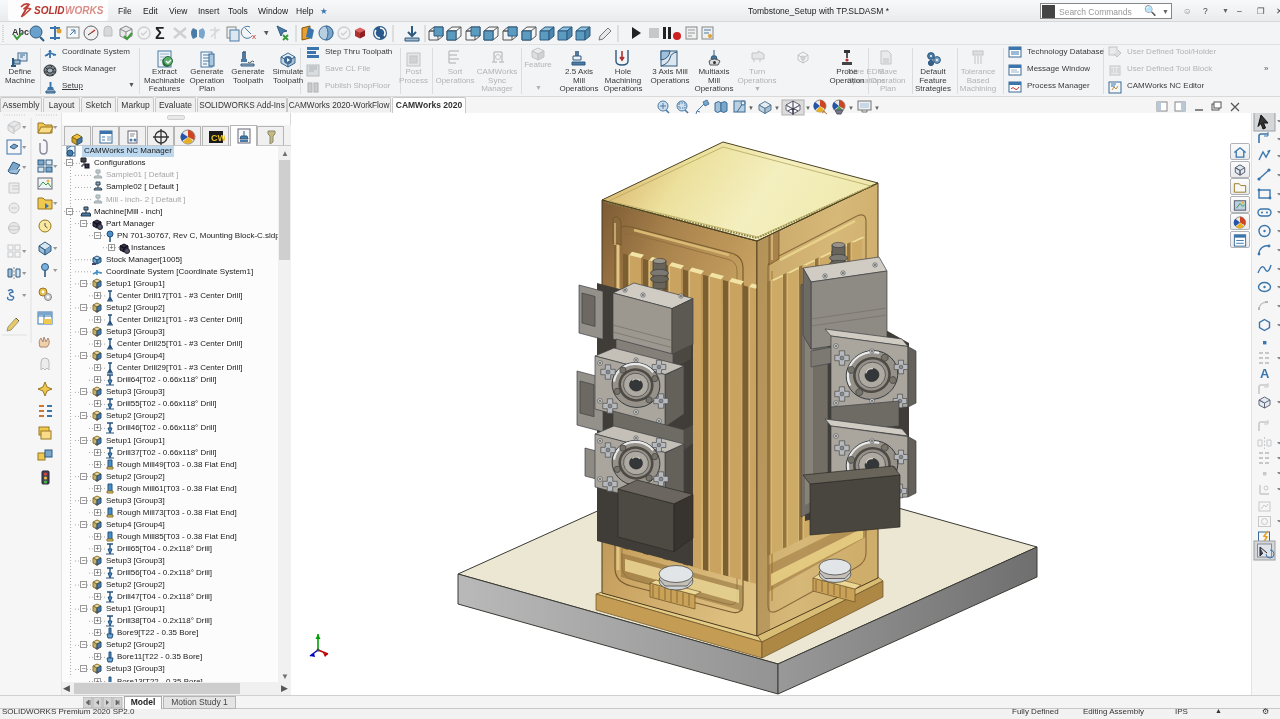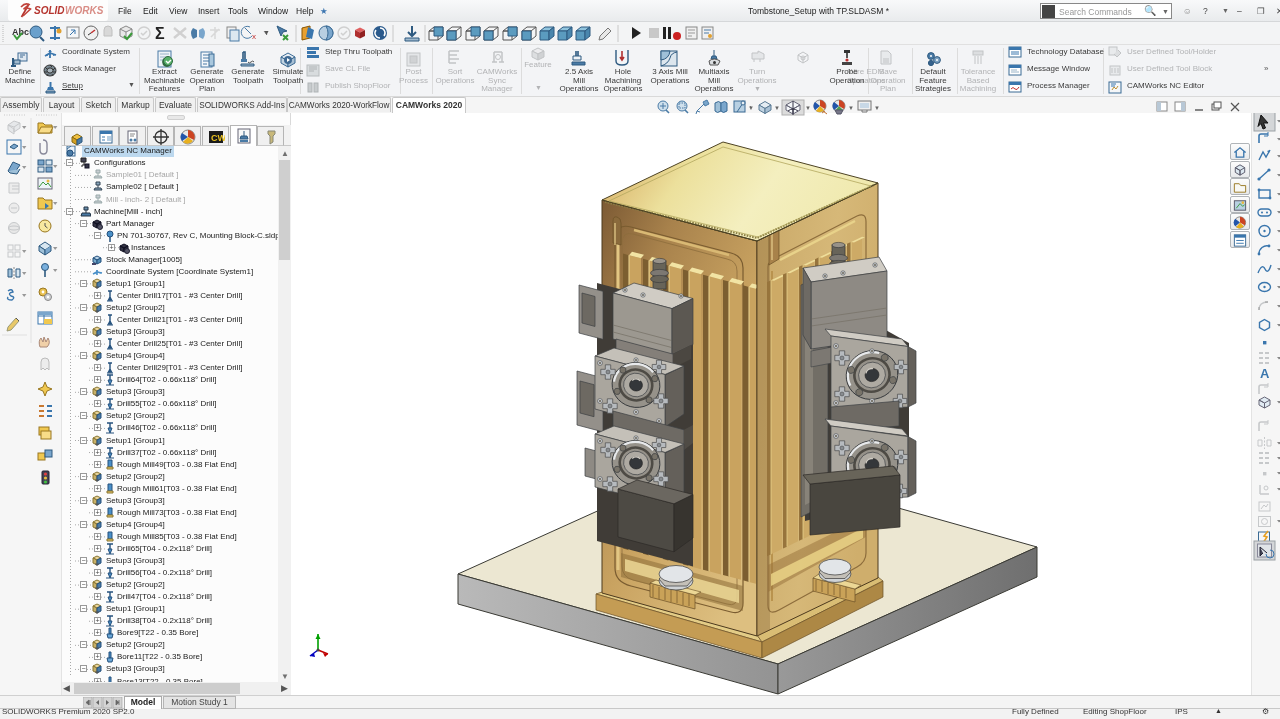--- a/index.html
+++ b/index.html
@@ -1598,17 +1598,17 @@
       <path d="M23 3 l3 2.5 -3 2.5 z" fill="#666"></path>
       <path d="M33 3 l3 2.5 -3 2.5 z M36 3 v5" fill="#666" stroke="#666" stroke-width="0.8"></path>
     </svg>
   </div>
   <div class="abs" style="left:124px;top:0px;width:38px;height:13px;background:#fff;border:1px solid #aaa;border-bottom:none;text-align:center;font-weight:bold;font-size:8.5px;">Model</div>
   <div class="abs" style="left:163px;top:0px;width:73px;height:13px;background:#e4e4e4;border:1px solid #b5b5b5;text-align:center;font-size:8.5px;color:#444;">Motion Study 1</div>
 </div>
 <div id="statusbar">
   <div class="abs" style="left:2px;top:-2px;">SOLIDWORKS Premium 2020 SP2.0</div>
   <div class="abs" style="left:1012px;top:-2px;">Fully Defined</div>
-  <div class="abs" style="left:1083px;top:-2px;">Editing ShopFloor</div>
+  <div class="abs" style="left:1083px;top:-2px;">Editing Assembly</div>
   <div class="abs" style="left:1175px;top:-2px;">IPS</div>
   <div class="abs" style="left:1215px;top:-2px;font-size:7px;">▲</div>
   <div class="abs" style="left:1262px;top:-2px;">⚙</div>
 </div>
 
 </body></html>

